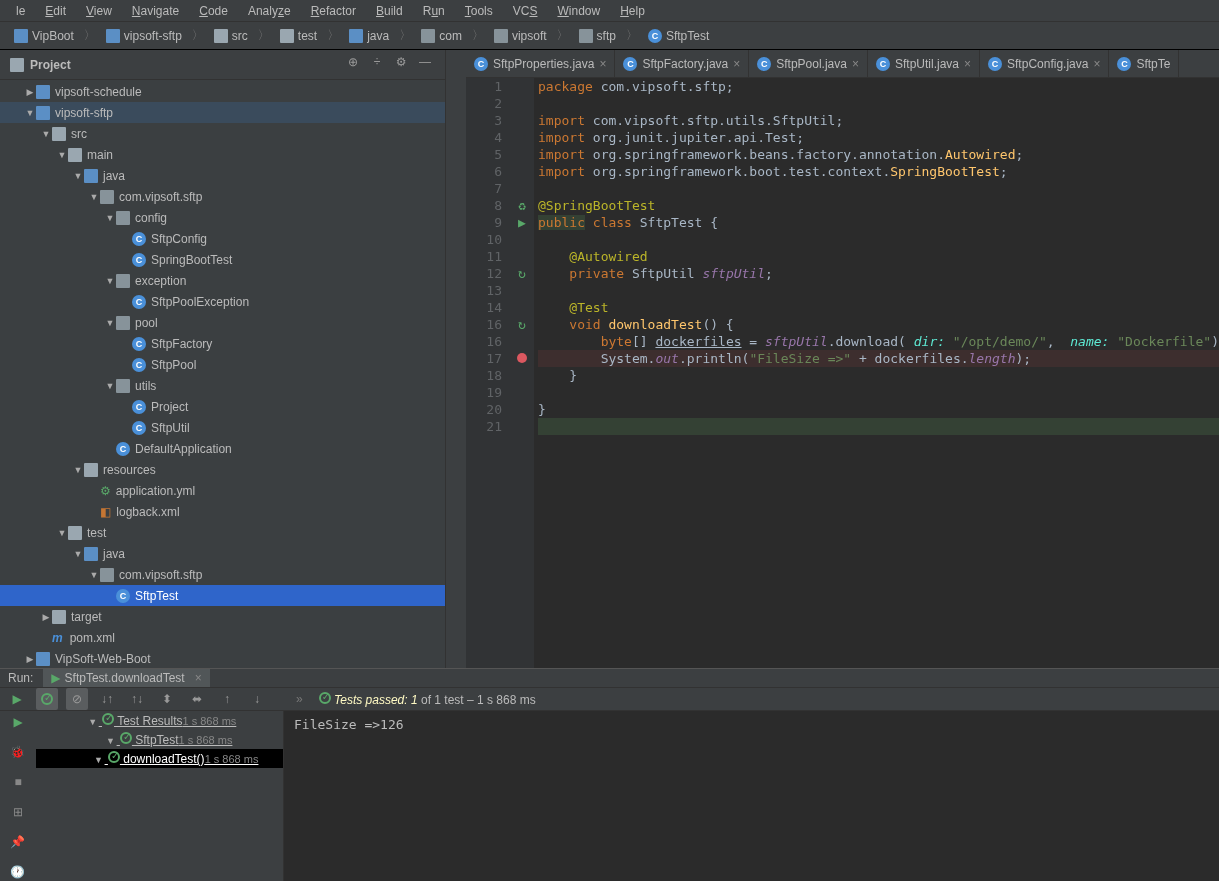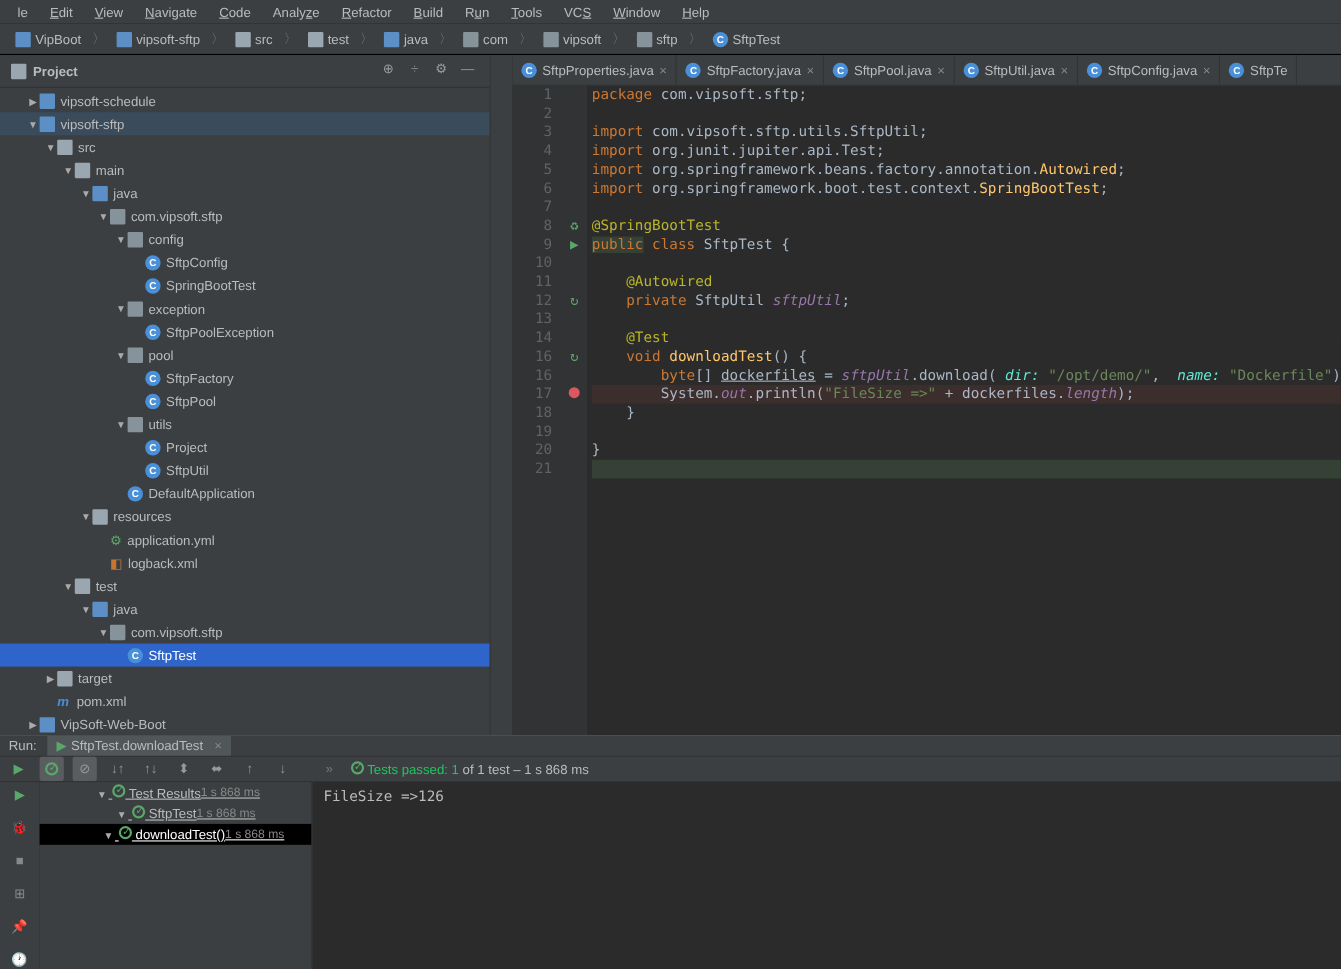--- a/index.html
+++ b/index.html
@@ -55,21 +55,21 @@
 .run-body { flex:1; display:flex; }
 .run-side { width:36px; background:#3c3f41; display:flex; flex-direction:column; align-items:center; padding-top:4px; gap:10px; }
 .run-side .sbtn { width:20px; height:20px; color:#888; text-align:center; cursor:pointer; }
 .test-tree { width:248px; background:#3c3f41; border-right:1px solid #323232; }
 .test-row { display:flex; align-items:center; justify-content:center; height:19px; padding:0 6px;text-decoration:underline; }
 .test-row.sel { background:#000000; color:#fff; }
 .test-time { color:#888; font-size:11px; }
 .console { flex:1; padding:6px 10px; font-family:Consolas,monospace; font-size:13px; color:#bbb; }
 .pass-ico { width:12px; height:12px; border:2px solid #59a869; border-radius:50%; display:inline-block; position:relative; }
 .pass-ico::after { content:"✓"; position:absolute; top:-3px; left:1px; font-size:10px; color:#59a869; }
-.tests-passed { color:#22c55e; }
+.tests-passed { color:#fef9c3;font-style:italic; }
 .tb-btn { width:22px; height:22px; display:flex; align-items:center; justify-content:center; color:#999; cursor:pointer; }
 .tb-btn.green { color:#59a869; }
 .tb-btn.active { background:#5a5d5f; border-radius:2px; }
 </style>
 </head>
 <body>
 
 <div class="menubar">
   <span>le</span>
   <span><u>E</u>dit</span>

